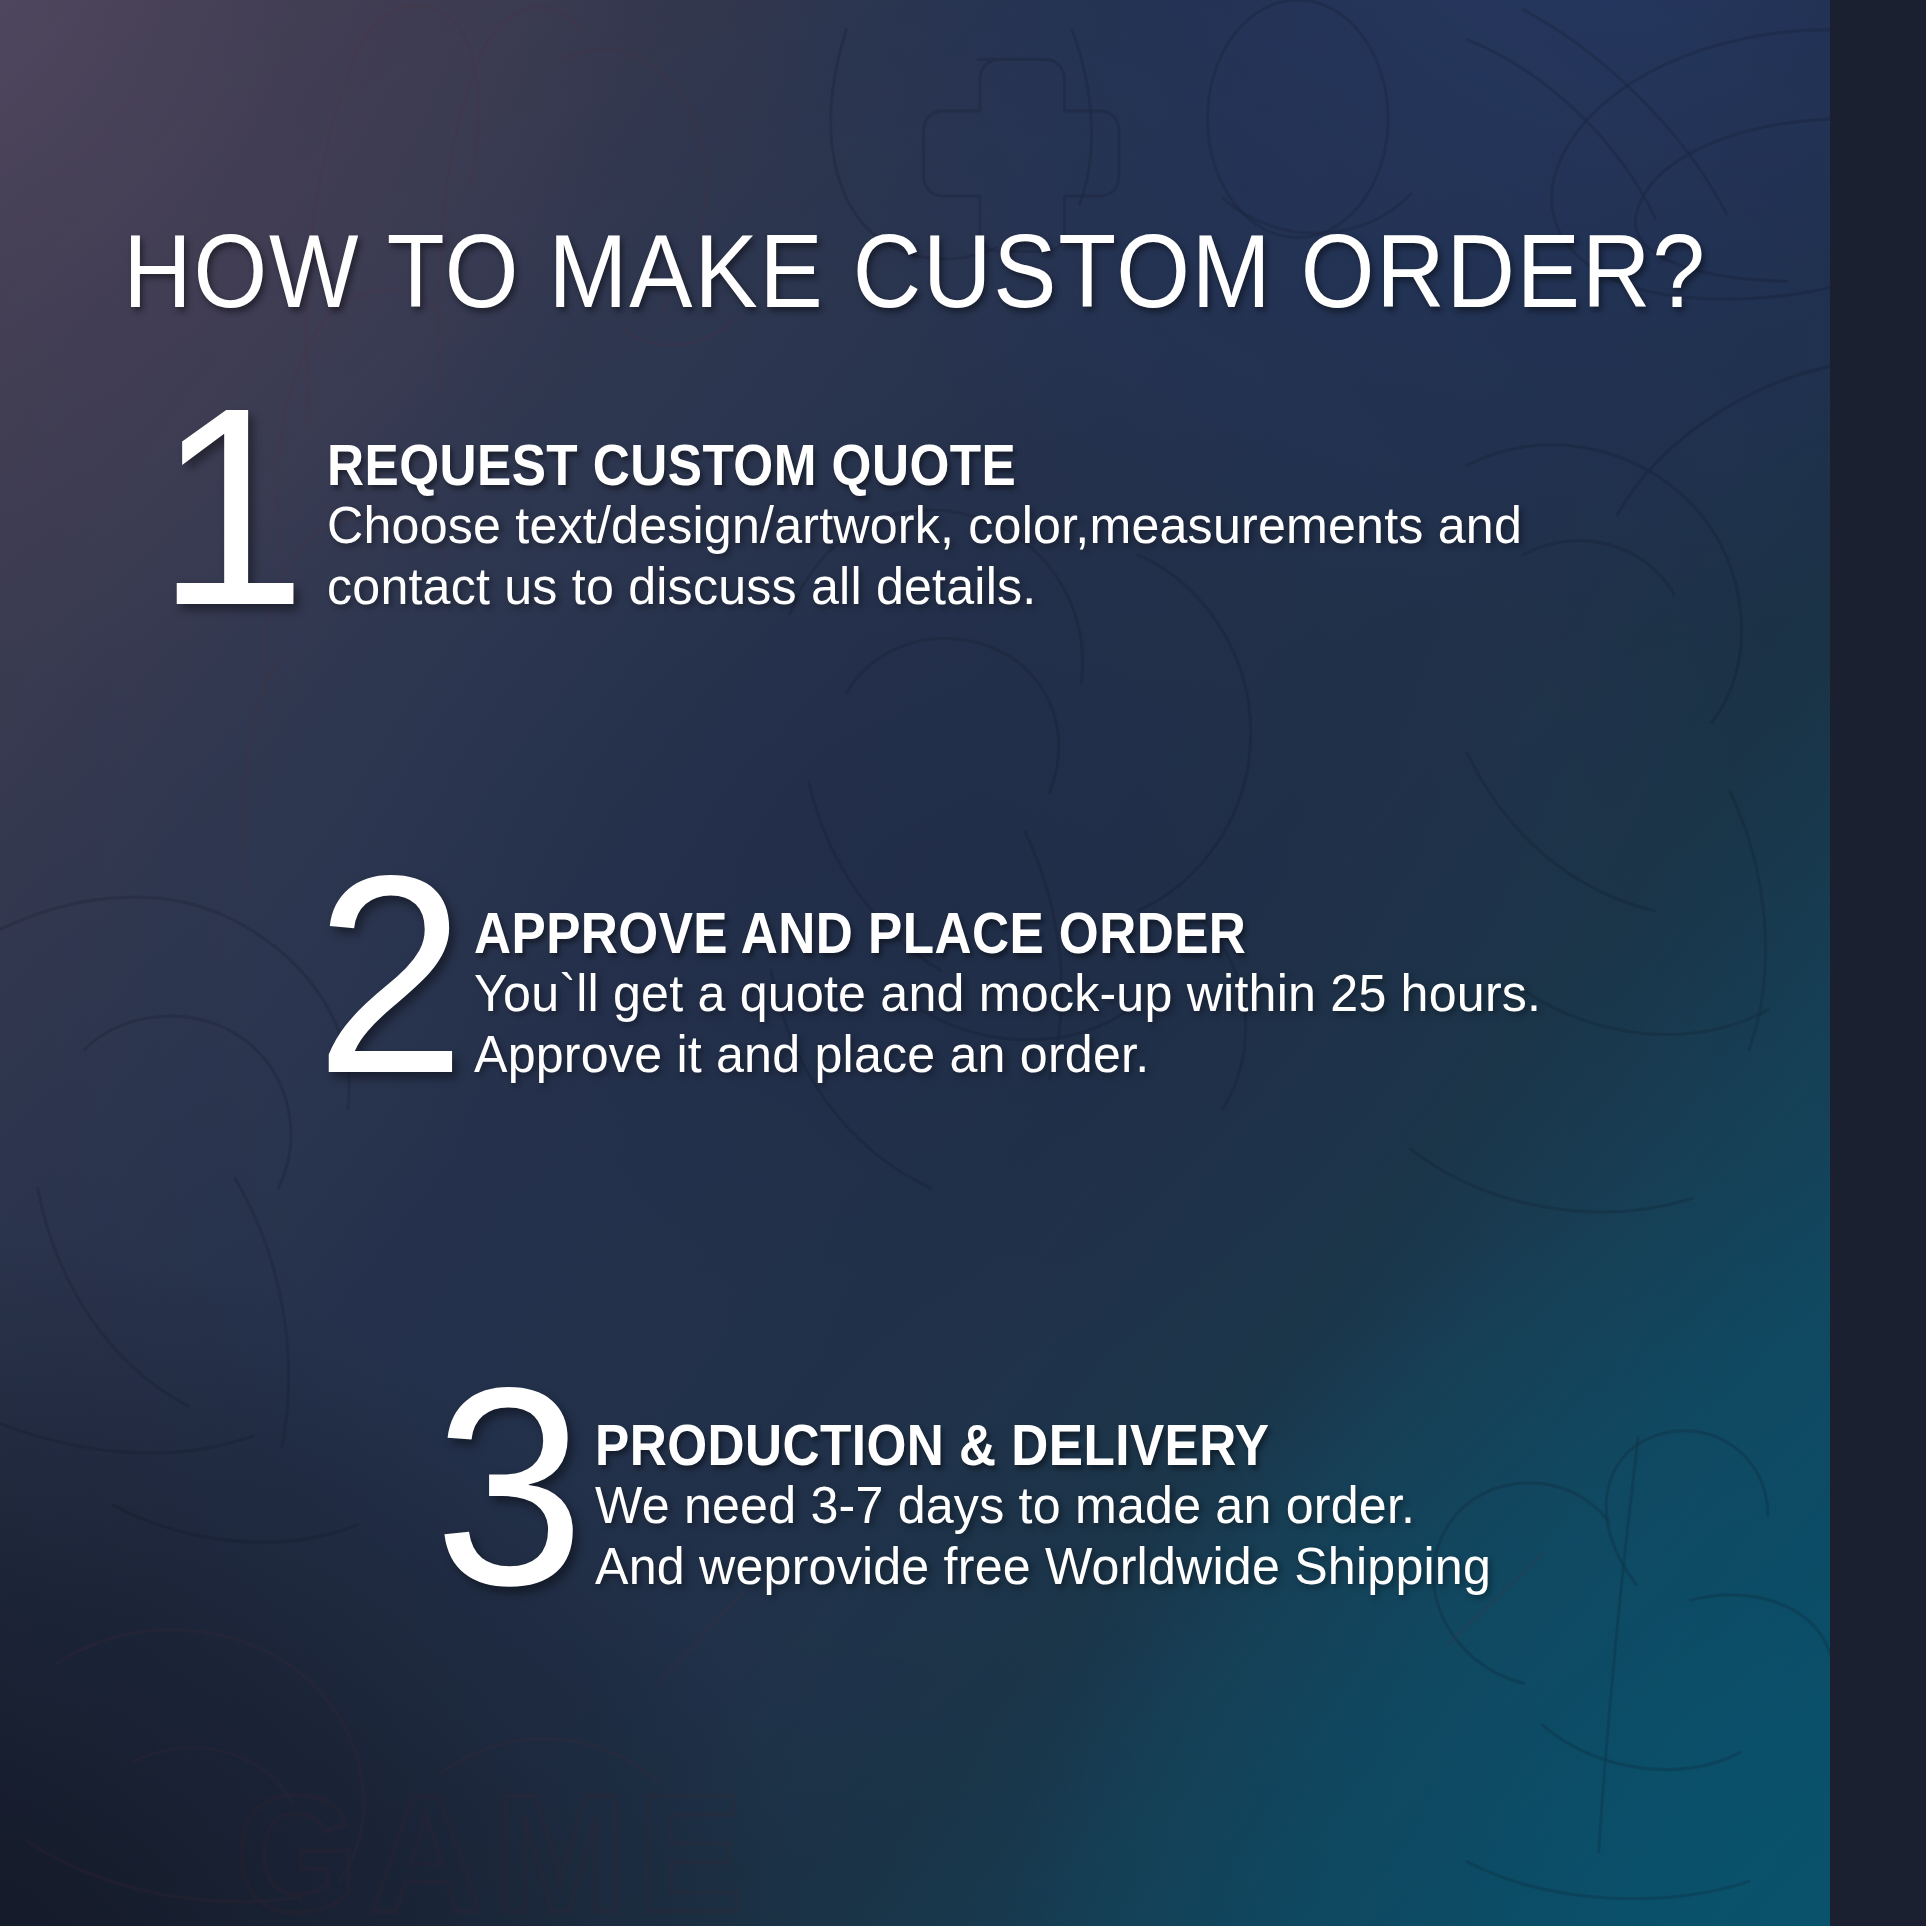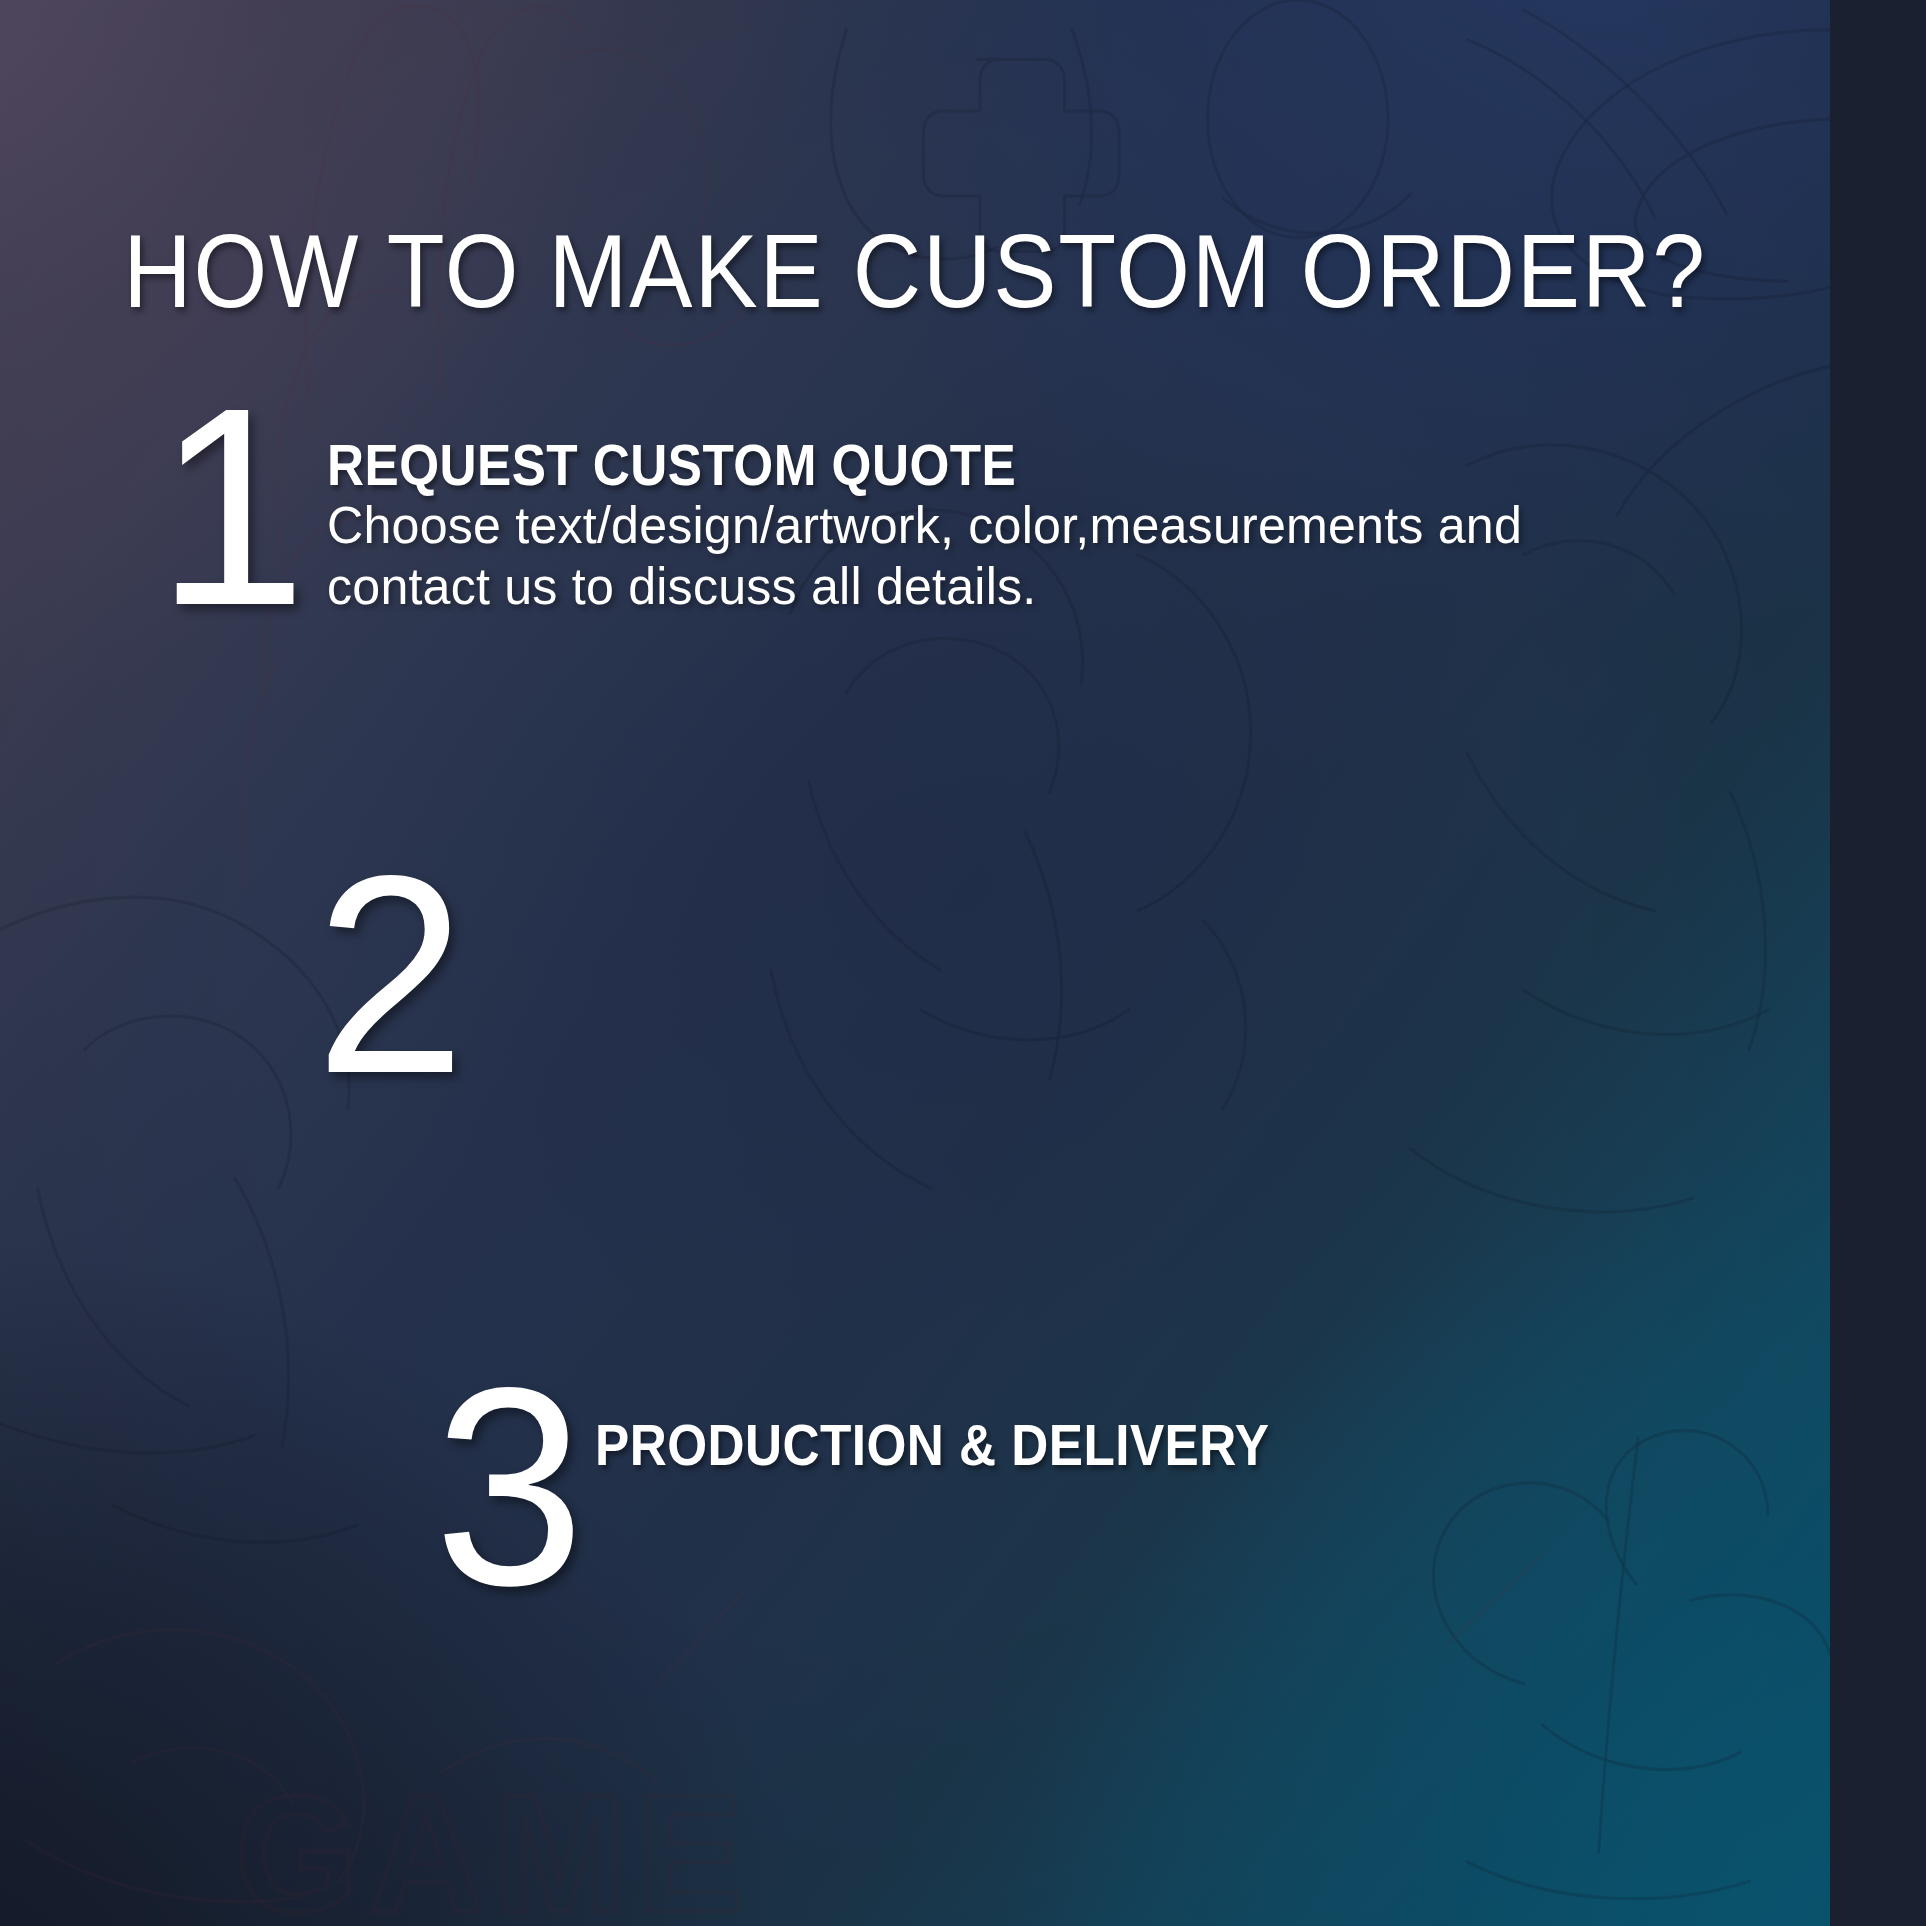--- a/index.html
+++ b/index.html
@@ -274,23 +274,34 @@
       <div class="step-heading">REQUEST CUSTOM QUOTE</div>
       <div class="step-text-block">
         <div class="step-line">Choose text/design/artwork, color,measurements and</div>
         <div class="step-line">contact us to discuss all details.</div>
       </div>
     </div>
   </div>
 
   <div class="step" id="step-2">
     <div class="step-num">2</div>
+    <div class="step-body">
+      <div class="step-heading">APPROVE AND PLACE ORDER</div>
+      <div class="step-text-block">
+        <div class="step-line">You`ll get a quote and mock-up within 25 hours.</div>
+        <div class="step-line">Approve it and place an order.</div>
+      </div>
+    </div>
   </div>
 
   <div class="step" id="step-3">
     <div class="step-num">3</div>
     <div class="step-body">
       <div class="step-heading">PRODUCTION &amp; DELIVERY</div>
+      <div class="step-text-block">
+        <div class="step-line">We need 3-7 days to made an order.</div>
+        <div class="step-line">And weprovide free Worldwide Shipping</div>
+      </div>
     </div>
   </div>
 
 </div>
 
 
 </body></html>

